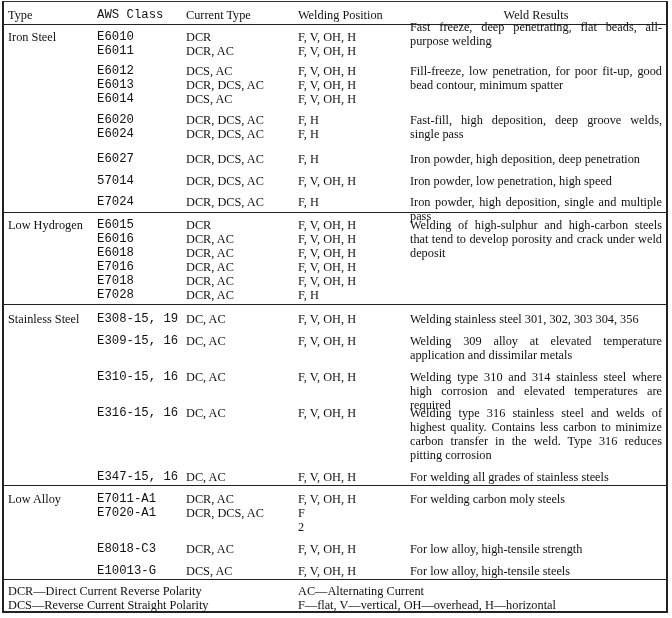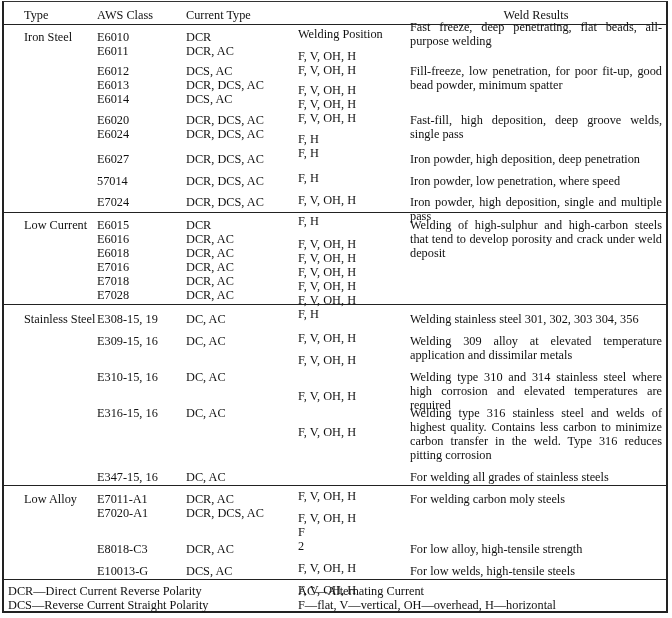--- a/index.html
+++ b/index.html
@@ -10,24 +10,24 @@
     font-size: 12.3px;
   }
   .frame {
     position: absolute; left: 2px; top: 1px; width: 666px; height: 612px;
     border-left: 2px solid #222; border-right: 2px solid #222;
     border-top: 1px solid #333; border-bottom: 2px solid #222;
     box-sizing: border-box;
   }
   .abs { position: absolute; white-space: nowrap; line-height: 14px; }
   .hline { position: absolute; left: 2px; width: 666px; height: 0; border-top: 1.5px solid #222; }
-  .col-type { left: 8px; margin-left: 16px; }
-  .col-aws { left: 97px; }
+  .col-type { left: 8px; }
+  .col-aws { left: 97px; font-family: Liberation Mono, monospace; }
   .col-cur { left: 186px; }
-  .col-pos { left: 298px; margin-top: 19px; }
+  .col-pos { left: 298px; }
   .col-res { left: 410px; width: 252px; white-space: normal; text-align: justify; }
   .hdr-res { left: 410px; width: 252px; text-align: center; }
   .legend { position: absolute; white-space: nowrap; line-height: 14px; }
 </style>
 </head>
 <body>
 
 <div class="frame"></div>
 
 <div class="abs col-type" style="top:8px">Type</div>
@@ -49,47 +49,47 @@
 
 <div class="abs col-aws" style="top:64px">E6012</div>
 <div class="abs col-cur" style="top:64px">DCS, AC</div>
 <div class="abs col-pos" style="top:64px">F, V, OH, H</div>
 <div class="abs col-aws" style="top:78px">E6013</div>
 <div class="abs col-cur" style="top:78px">DCR, DCS, AC</div>
 <div class="abs col-pos" style="top:78px">F, V, OH, H</div>
 <div class="abs col-aws" style="top:92px">E6014</div>
 <div class="abs col-cur" style="top:92px">DCS, AC</div>
 <div class="abs col-pos" style="top:92px">F, V, OH, H</div>
-<div class="abs col-res" style="top:64px">Fill-freeze, low penetration, for poor fit-up, good bead powder, minimum spatter</div>
+<div class="abs col-res" style="top:64px">Fill-freeze, low penetration, for poor fit-up, good bead contour, minimum spatter</div>
 
 <div class="abs col-aws" style="top:113px">E6020</div>
 <div class="abs col-cur" style="top:113px">DCR, DCS, AC</div>
 <div class="abs col-pos" style="top:113px">F, H</div>
 <div class="abs col-aws" style="top:127px">E6024</div>
 <div class="abs col-cur" style="top:127px">DCR, DCS, AC</div>
 <div class="abs col-pos" style="top:127px">F, H</div>
 <div class="abs col-res" style="top:113px">Fast-fill, high deposition, deep groove welds, single pass</div>
 
 <div class="abs col-aws" style="top:152px">E6027</div>
 <div class="abs col-cur" style="top:152px">DCR, DCS, AC</div>
 <div class="abs col-pos" style="top:152px">F, H</div>
 <div class="abs col-res" style="top:152px">Iron powder, high deposition, deep penetration</div>
 
 <div class="abs col-aws" style="top:174px">57014</div>
 <div class="abs col-cur" style="top:174px">DCR, DCS, AC</div>
 <div class="abs col-pos" style="top:174px">F, V, OH, H</div>
-<div class="abs col-res" style="top:174px">Iron powder, low penetration, where speed</div>
+<div class="abs col-res" style="top:174px">Iron powder, low penetration, high speed</div>
 
 <div class="abs col-aws" style="top:195px">E7024</div>
 <div class="abs col-cur" style="top:195px">DCR, DCS, AC</div>
 <div class="abs col-pos" style="top:195px">F, H</div>
 <div class="abs col-res" style="top:195px">Iron powder, high deposition, single and multiple pass</div>
 <div class="hline" style="top:212px"></div>
 
-<div class="abs col-type" style="top:218px">Low Current</div>
+<div class="abs col-type" style="top:218px">Low Hydrogen</div>
 <div class="abs col-aws" style="top:218px">E6015</div>
 <div class="abs col-cur" style="top:218px">DCR</div>
 <div class="abs col-pos" style="top:218px">F, V, OH, H</div>
 <div class="abs col-aws" style="top:232px">E6016</div>
 <div class="abs col-cur" style="top:232px">DCR, AC</div>
 <div class="abs col-pos" style="top:232px">F, V, OH, H</div>
 <div class="abs col-aws" style="top:246px">E6018</div>
 <div class="abs col-cur" style="top:246px">DCR, AC</div>
 <div class="abs col-pos" style="top:246px">F, V, OH, H</div>
 <div class="abs col-aws" style="top:260px">E7016</div>
@@ -142,19 +142,19 @@
 <div class="abs col-pos" style="top:520px">2</div>
 
 <div class="abs col-aws" style="top:542px">E8018-C3</div>
 <div class="abs col-cur" style="top:542px">DCR, AC</div>
 <div class="abs col-pos" style="top:542px">F, V, OH, H</div>
 <div class="abs col-res" style="top:542px">For low alloy, high-tensile strength</div>
 
 <div class="abs col-aws" style="top:564px">E10013-G</div>
 <div class="abs col-cur" style="top:564px">DCS, AC</div>
 <div class="abs col-pos" style="top:564px">F, V, OH, H</div>
-<div class="abs col-res" style="top:564px">For low welds, high-tensile steels</div>
+<div class="abs col-res" style="top:564px">For low alloy, high-tensile steels</div>
 <div class="hline" style="top:579px"></div>
 
 <div class="legend" style="left:8px; top:584px">DCR—Direct Current Reverse Polarity</div>
 <div class="legend" style="left:8px; top:598px">DCS—Reverse Current Straight Polarity</div>
 <div class="legend" style="left:298px; top:584px">AC—Alternating Current</div>
 <div class="legend" style="left:298px; top:598px">F—flat, V—vertical, OH—overhead, H—horizontal</div>
 
 </body></html>

